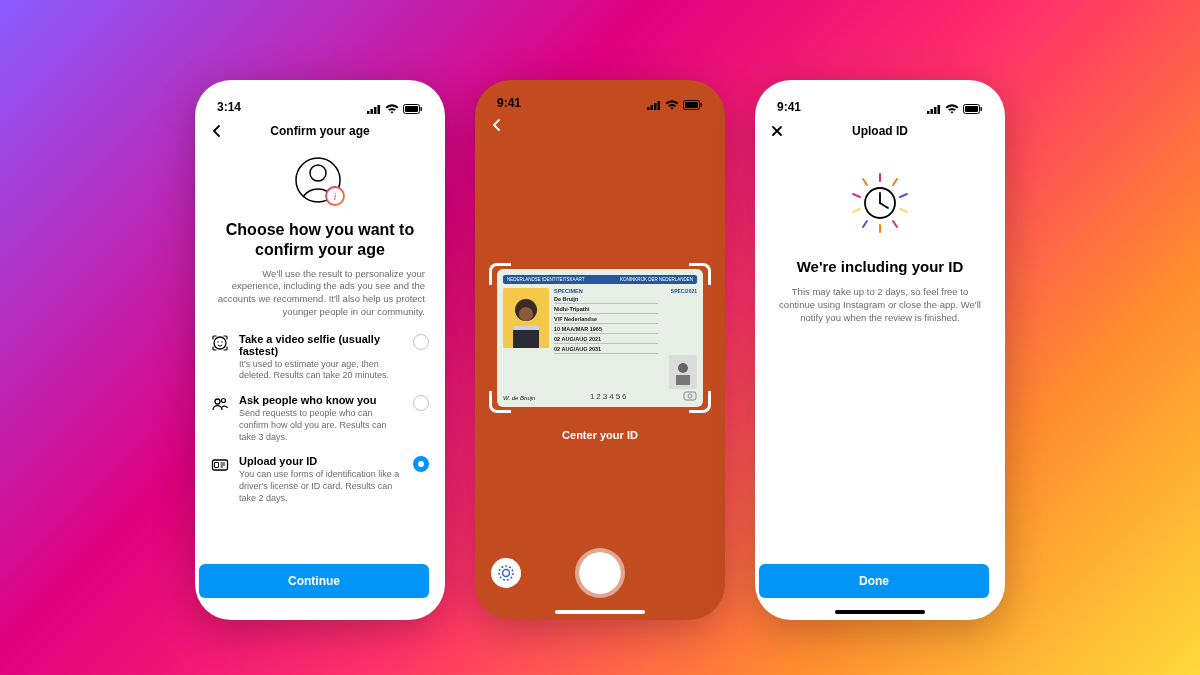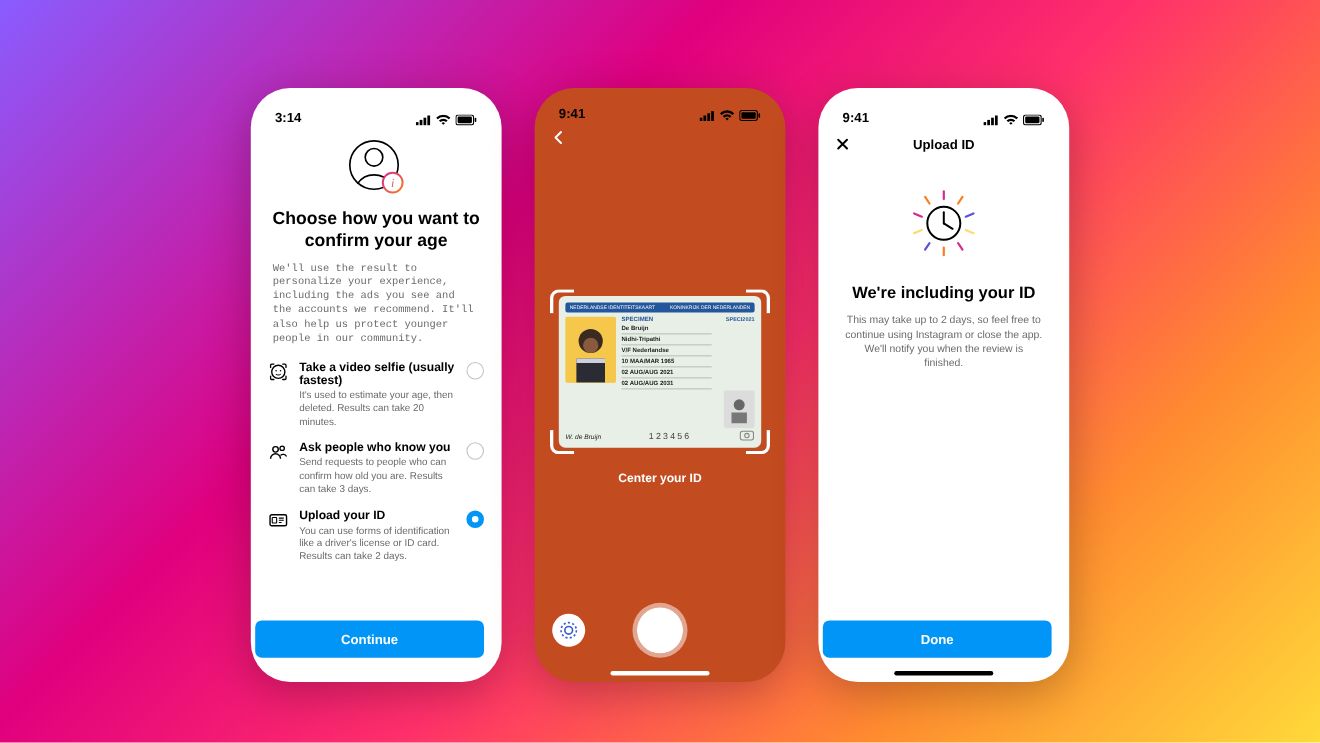--- a/index.html
+++ b/index.html
@@ -5,21 +5,21 @@
   * { box-sizing: border-box; margin: 0; padding: 0; }
   html, body { width: 1200px; height: 675px; overflow: hidden; font-family: -apple-system, BlinkMacSystemFont, "Segoe UI", Helvetica, Arial, sans-serif; }
   body {
     background: linear-gradient(135deg, #8a5cff 0%, #e0007e 35%, #ff2f6b 55%, #ff8c2f 78%, #ffd93a 100%);
     display: flex;
     justify-content: center;
     align-items: center;
     gap: 30px;
   }
   .phone {
-    width: 228px;
+    width: 250px;
     height: 540px;
     background: #fff;
     border-radius: 36px;
     box-shadow: 0 10px 40px rgba(0,0,0,0.25);
     position: relative;
     overflow: hidden;
     display: flex;
     flex-direction: column;
     margin-top: 24px;
   }
@@ -50,21 +50,21 @@
     transform: translateY(-50%);
     width: 24px; height: 24px;
     display: flex; align-items: center; justify-content: center;
   }
   .nav-left { left: 10px; }
   .content { flex: 1; padding: 0 16px; overflow: hidden; }
 
   
   .p1-art { display: flex; justify-content: center; margin-top: 8px; margin-bottom: 10px; }
   .p1-heading { font-size: 16px; font-weight: 700; text-align: center; line-height: 1.25; margin-bottom: 8px; }
-  .p1-sub { font-size: 9.5px; color: #6b6b6b; text-align: left; line-height: 1.35; margin-bottom: 14px; padding: 0 4px; font-family: Liberation Mono, monospace; }
+  .p1-sub { font-size: 9.5px; color: #6b6b6b; text-align: right; line-height: 1.35; margin-bottom: 14px; padding: 0 4px; }
   .option { display: flex; gap: 10px; margin-bottom: 12px; align-items: flex-start; }
   .opt-icon { width: 18px; flex-shrink: 0; margin-top: 1px; }
   .opt-body { flex: 1; }
   .opt-title { font-size: 11px; font-weight: 600; margin-bottom: 2px; }
   .opt-desc { font-size: 9px; color: #6b6b6b; line-height: 1.3; }
   .opt-radio { width: 16px; height: 16px; border: 1.5px solid #c2c2c2; border-radius: 50%; flex-shrink: 0; margin-top: 1px; }
   .opt-radio.selected { border: 5px solid #0095f6; }
   .cta {
     position: absolute;
     bottom: 22px; left: 4px; right: 16px;
@@ -143,20 +143,28 @@
           </svg>
         </span>
       <span class="battery-icon">
           <svg width="20" height="10" viewBox="0 0 20 10">
             <rect x="0.5" y="0.5" width="16" height="9" rx="2" fill="none" stroke="#000" stroke-width="1"></rect>
             <rect x="2" y="2" width="13" height="6" rx="1" fill="#000"></rect>
             <rect x="17.5" y="3" width="1.5" height="4" rx="0.7" fill="#000"></rect>
           </svg>
         </span>
     </span>
+  </div>
+  <div class="nav-bar">
+    <div class="nav-left">
+      <svg width="14" height="14" viewBox="0 0 14 14">
+          <path d="M9 2 L4 7 L9 12" stroke="#000" stroke-width="1.8" fill="none" stroke-linecap="round" stroke-linejoin="round"></path>
+        </svg>
+    </div>
+    <div class="nav-title">Confirm your age</div>
   </div>
   <div class="content">
     <div class="p1-art">
       <svg width="60" height="56" viewBox="0 0 60 56">
         <circle cx="28" cy="26" r="22" fill="none" stroke="#000" stroke-width="1.5"></circle>
         <circle cx="28" cy="19" r="8" fill="none" stroke="#000" stroke-width="1.5"></circle>
         <path d="M13 43 A18 18 0 0 1 43 43" fill="none" stroke="#000" stroke-width="1.5"></path>
         <circle cx="45" cy="42" r="9" fill="#fff" stroke="url(#g1)" stroke-width="1.8"></circle>
         <text x="45" y="46" text-anchor="middle" font-family="Georgia,serif" font-style="italic" font-size="11" fill="url(#g1)">i</text>
         <defs>

